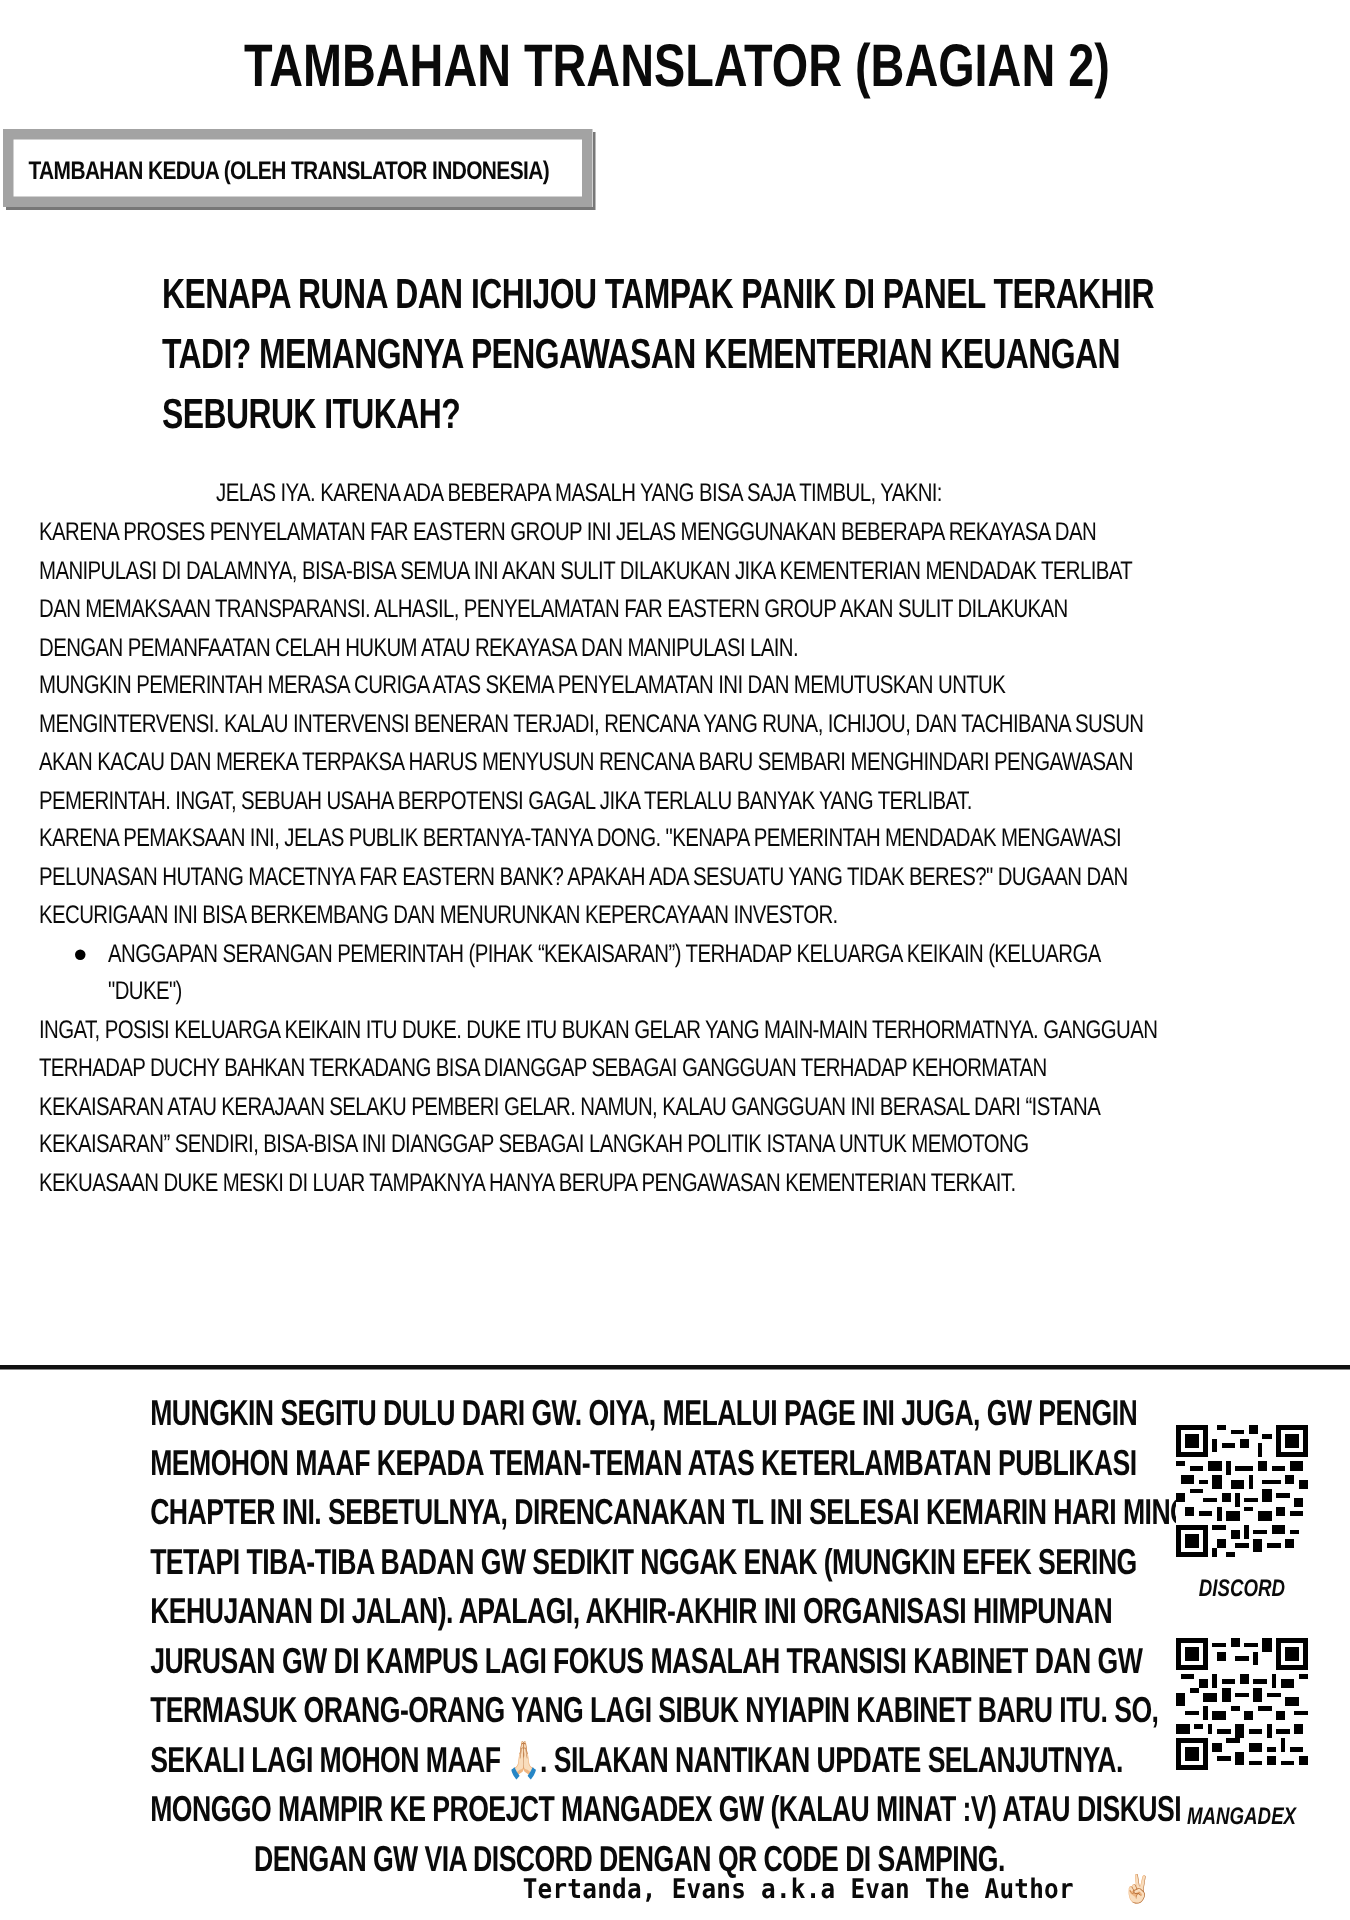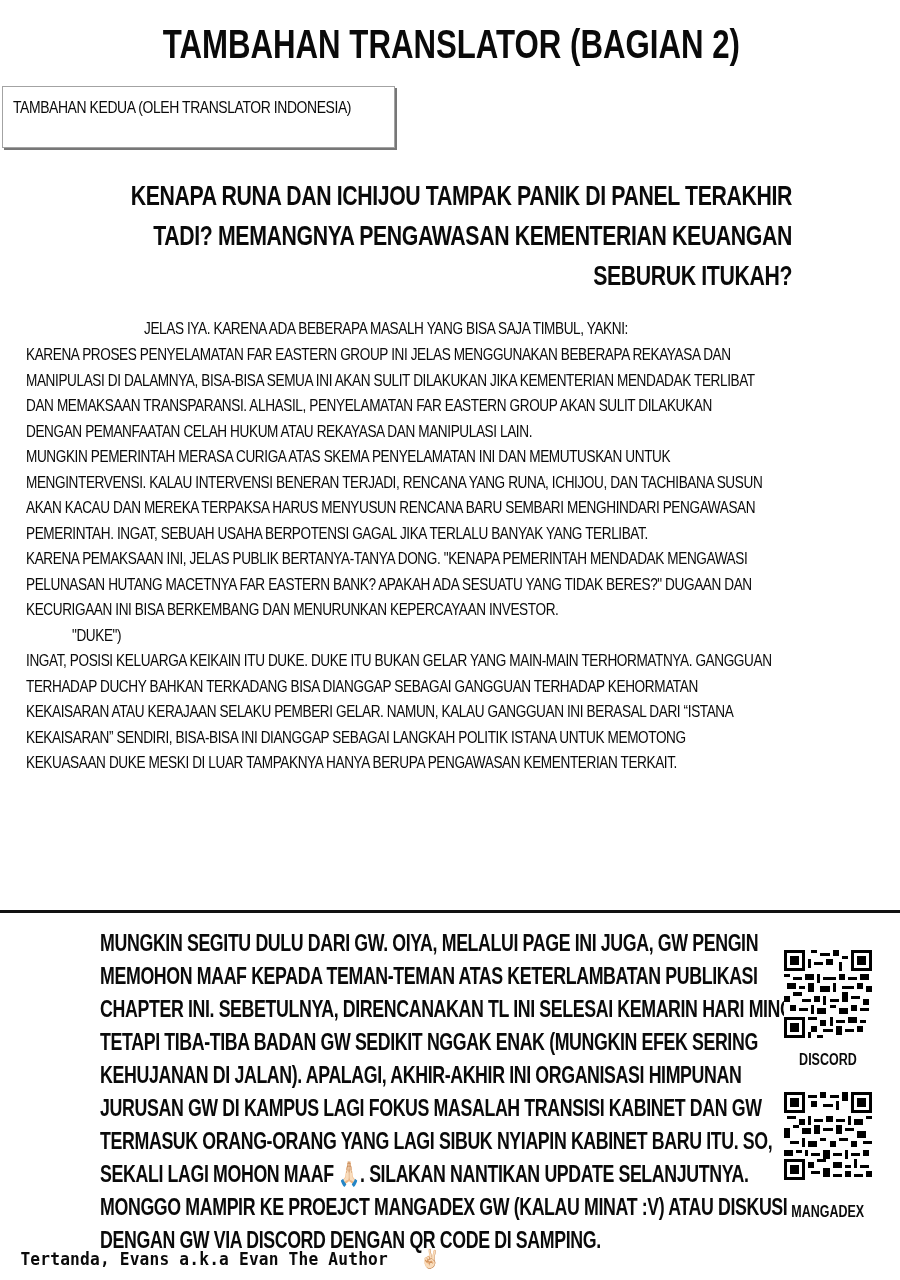--- a/index.html
+++ b/index.html
@@ -8,67 +8,68 @@
     font-family: "Liberation Sans", "DejaVu Sans", sans-serif;
     color: #0a0a0a;
   }
   .cond { font-family: "Liberation Sans", sans-serif; text-transform: uppercase; letter-spacing: -0.5px; }
   .title {
     position: absolute; top: 22px; left: 0; width: 900px; text-align: center;
     font-size: 40px; font-weight: bold; transform: scaleX(0.78); transform-origin: 456px 0;
     letter-spacing: 0px;
   }
   .subbox {
-    position: absolute; top: 86px; left: 2px; width: 393px; height: 62px;
-    border: 1px solid #a3a3a3; box-sizing: border-box;
+    position: absolute; top: 86px; left: 2px; width: 393px; height: 52px;
+    border: 7px solid #a3a3a3; box-sizing: border-box;
     box-shadow: 2px 2px 0 #777;
+    font-weight: bold;
   }
   .subbox span {
     position: absolute; left: 10px; top: 11px; white-space: nowrap;
     font-size: 17px; transform: scaleX(0.82); transform-origin: 0 0;
   }
   .question {
-    position: absolute; top: 176px; left: 0; width: 900px; text-align: right;
+    position: absolute; top: 176px; left: 0; width: 900px; text-align: left;
     font-size: 28px; line-height: 40px; font-weight: bold;
   }
   .question div { white-space: nowrap; transform: scaleX(0.76); }
   .body-block { position: absolute; left: 26px; width: 860px; }
   .line {
     font-size: 17px; line-height: 25.5px; white-space: nowrap;
     transform: scaleX(0.80); transform-origin: 0 0;
   }
   .intro { position: absolute; top: 316px; left: 0; width: 772px; text-align: center; font-size: 17px; line-height: 25px; }
   .intro div { transform: scaleX(0.80); white-space: nowrap; }
   .bullet { position: relative; padding-left: 46px; }
   .bullet::before {
     content: ""; position: absolute; left: 24px; top: 10px; width: 7px; height: 7px;
     border-radius: 50%; background: #000;
   }
   .bullet .line { transform-origin: 0 0; }
   .divider {
     position: absolute; top: 910px; left: 0; width: 900px; height: 3px; background: #111;
   }
   .closing {
-    position: absolute; top: 926px; left: 0; width: 770px; text-align: left;
+    position: absolute; top: 926px; left: 0; width: 770px; text-align: right;
     font-size: 24px; line-height: 33px; font-weight: bold;
   }
   .closing div { white-space: nowrap; transform: scaleX(0.74); }
   .emoji-pray { display: inline-block; font-weight: normal; }
   .signature {
-    position: absolute; top: 1248px; left: 0; width: 770px; text-align: left;
+    position: absolute; top: 1248px; left: 0; width: 770px; text-align: right;
     font-family: "DejaVu Sans Mono", monospace; font-size: 18px; font-weight: bold;
     letter-spacing: 0.2px;
   }
   .signature span { display: inline-block; transform: scaleX(0.9); }
   .qr {
     position: absolute; width: 88px; height: 88px; background: #fff;
   }
   .qr svg { width: 88px; height: 88px; display: block; }
   .qr-label {
-    position: absolute; width: 120px; text-align: center; font-size: 16px; font-weight: bold;
+    position: absolute; width: 120px; text-align: center; font-size: 16px; font-weight: bold; font-style: italic;
   }
   .qr-label span { display: inline-block; transform: scaleX(0.78); }
 </style>
 </head>
 <body>
 
 <div class="title cond">TAMBAHAN TRANSLATOR (BAGIAN 2)</div>
 
 <div class="subbox cond">
   <span>TAMBAHAN KEDUA (OLEH TRANSLATOR INDONESIA)</span>
@@ -93,20 +94,23 @@
 
   <div class="line">MUNGKIN PEMERINTAH MERASA CURIGA ATAS SKEMA PENYELAMATAN INI DAN MEMUTUSKAN UNTUK</div>
   <div class="line">MENGINTERVENSI. KALAU INTERVENSI BENERAN TERJADI, RENCANA YANG RUNA, ICHIJOU, DAN TACHIBANA SUSUN</div>
   <div class="line">AKAN KACAU DAN MEREKA TERPAKSA HARUS MENYUSUN RENCANA BARU SEMBARI MENGHINDARI PENGAWASAN</div>
   <div class="line">PEMERINTAH. INGAT, SEBUAH USAHA BERPOTENSI GAGAL JIKA TERLALU BANYAK YANG TERLIBAT.</div>
 
   <div class="line">KARENA PEMAKSAAN INI, JELAS PUBLIK BERTANYA-TANYA DONG. "KENAPA PEMERINTAH MENDADAK MENGAWASI</div>
   <div class="line">PELUNASAN HUTANG MACETNYA FAR EASTERN BANK? APAKAH ADA SESUATU YANG TIDAK BERES?" DUGAAN DAN</div>
   <div class="line">KECURIGAAN INI BISA BERKEMBANG DAN MENURUNKAN KEPERCAYAAN INVESTOR.</div>
 
+  <div class="bullet">
+    <div class="line">ANGGAPAN SERANGAN PEMERINTAH (PIHAK “KEKAISARAN”) TERHADAP KELUARGA KEIKAIN (KELUARGA</div>
+  </div>
   <div style="padding-left:46px;">
     <div class="line">"DUKE")</div>
   </div>
   <div class="line">INGAT, POSISI KELUARGA KEIKAIN ITU DUKE. DUKE ITU BUKAN GELAR YANG MAIN-MAIN TERHORMATNYA. GANGGUAN</div>
   <div class="line">TERHADAP DUCHY BAHKAN TERKADANG BISA DIANGGAP SEBAGAI GANGGUAN TERHADAP KEHORMATAN</div>
   <div class="line">KEKAISARAN ATAU KERAJAAN SELAKU PEMBERI GELAR. NAMUN, KALAU GANGGUAN INI BERASAL DARI “ISTANA</div>
   <div class="line">KEKAISARAN” SENDIRI, BISA-BISA INI DIANGGAP SEBAGAI LANGKAH POLITIK ISTANA UNTUK MEMOTONG</div>
   <div class="line">KEKUASAAN DUKE MESKI DI LUAR TAMPAKNYA HANYA BERUPA PENGAWASAN KEMENTERIAN TERKAIT.</div>
 </div>
 

